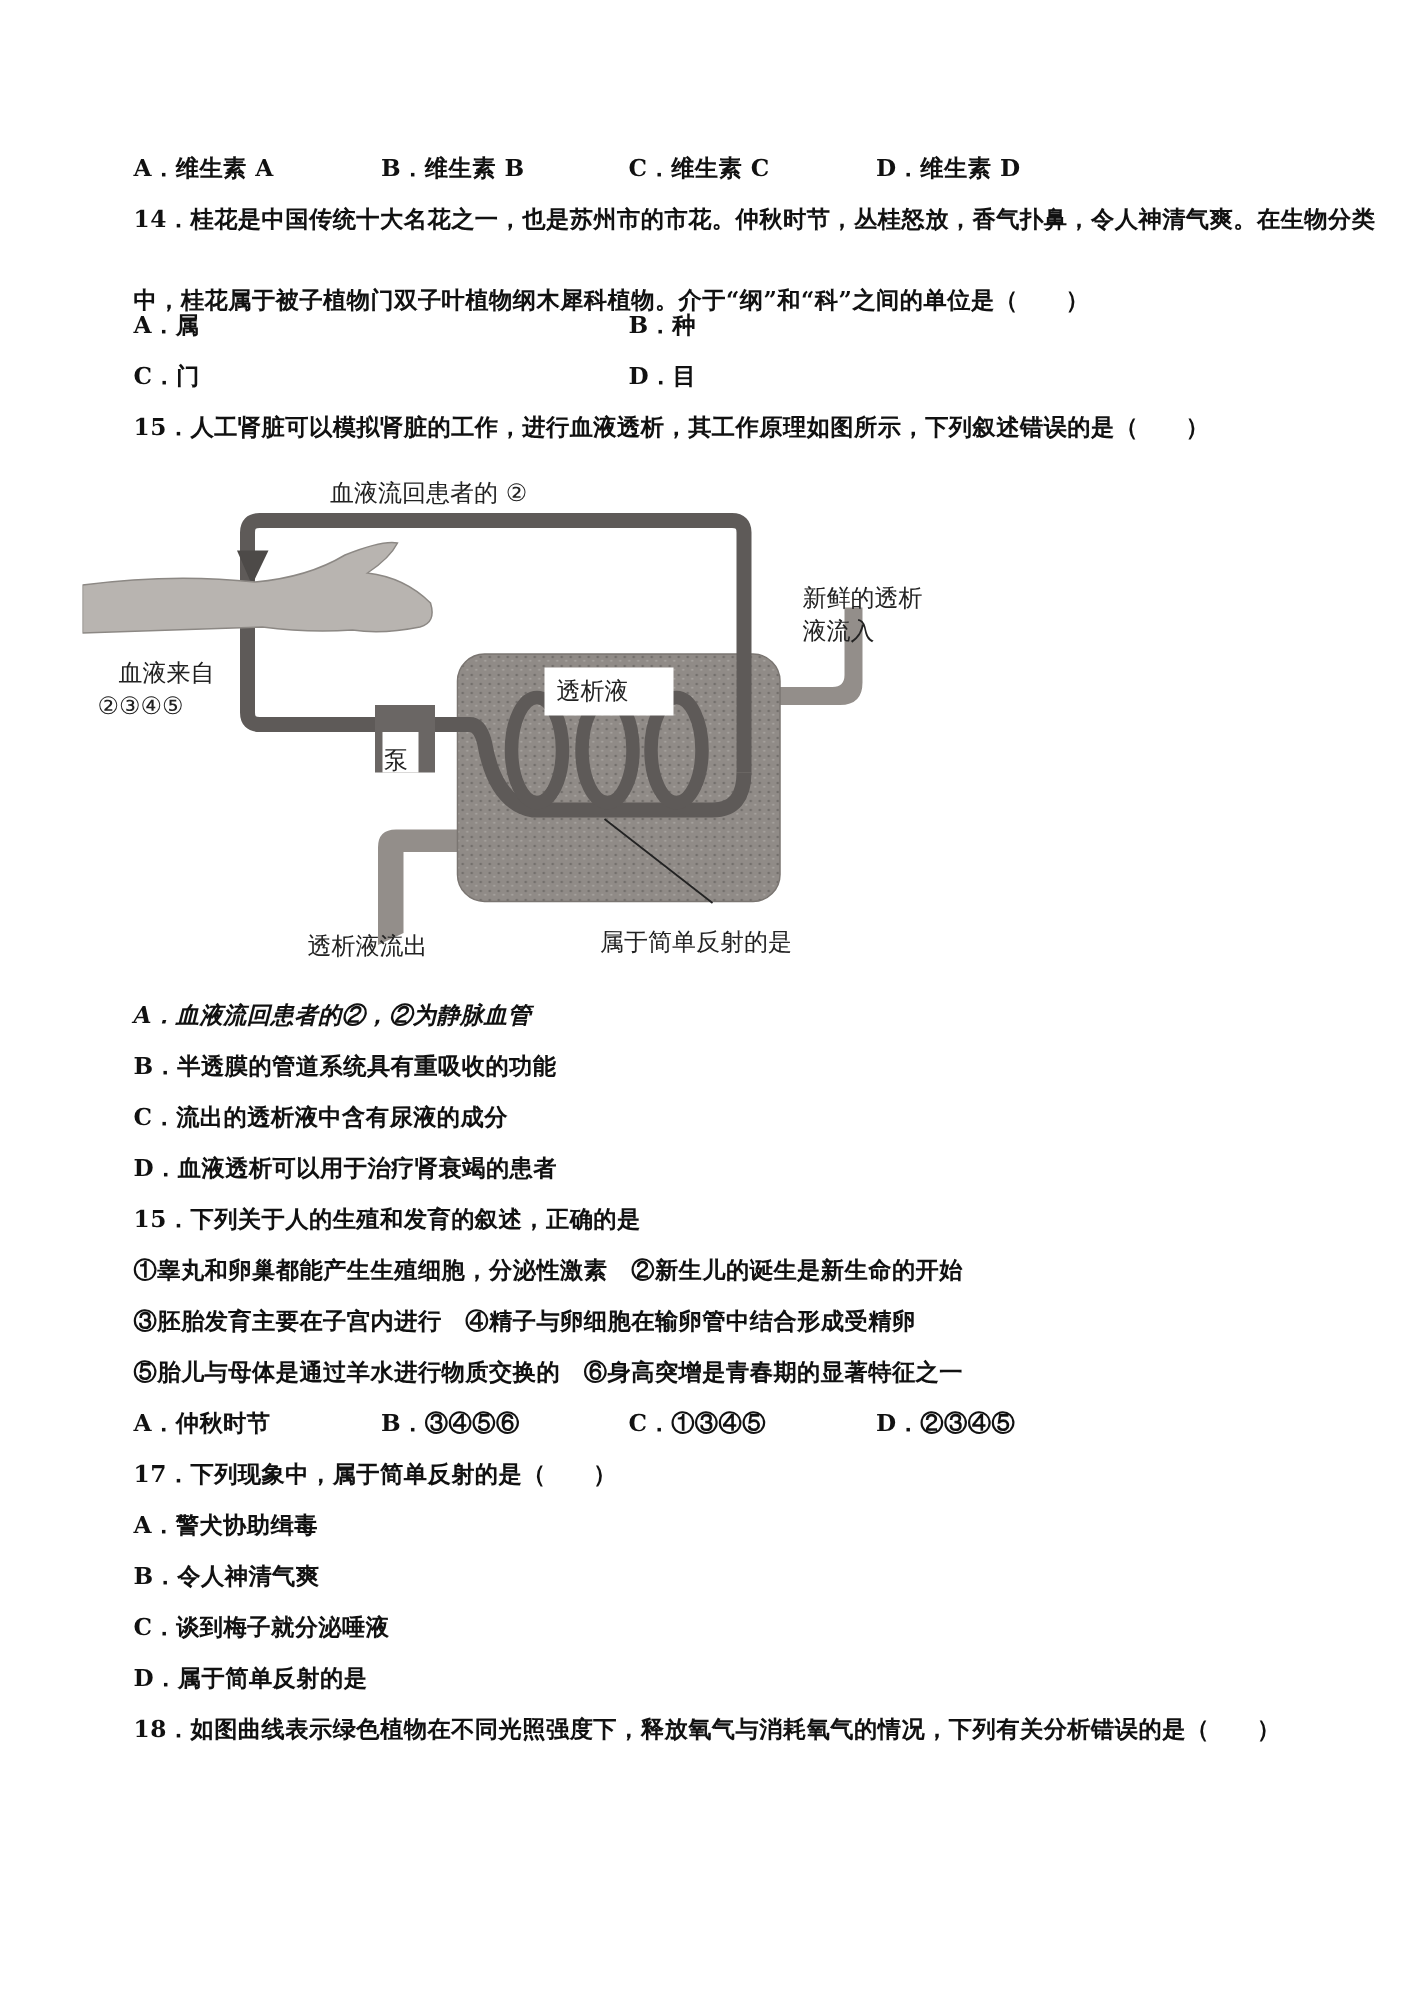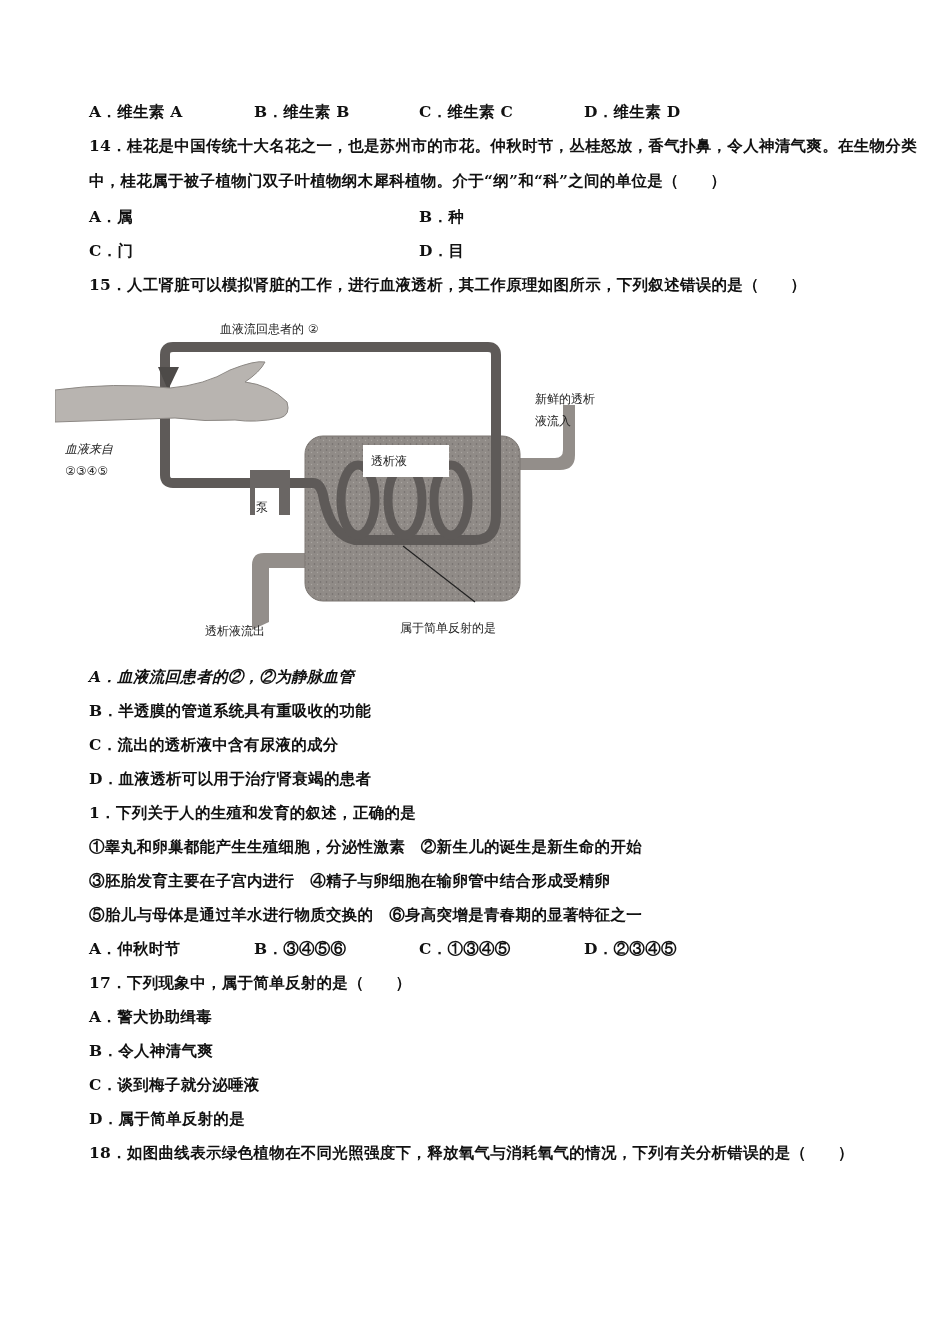--- a/index.html
+++ b/index.html
@@ -10,35 +10,35 @@
   }
   .line {
     position: absolute; left: 47px; font-size: 15.5px; line-height: 20px;
     white-space: nowrap; font-weight: bold; letter-spacing: 0.3px; margin-left: 42px;
   }
   .opt4 span { position: absolute; white-space: nowrap; }
   .diagram { position: absolute; left: 55px; top: 310px; width: 580px; height: 340px; }
   .diagram svg { width: 100%; height: 100%; }
   .dlabel {
     position: absolute; font-family: "DejaVu Sans", "Liberation Sans", sans-serif;
-    font-size: 12px; color: #222; white-space: nowrap; line-height: 22px;
+    font-size: 16px; color: #222; white-space: nowrap; line-height: 22px;
   }
 </style>
 </head>
 <body>
 
 <div class="line opt4" style="top:102px; left:47px; width:700px;">
   <span style="left:0"><b>A．</b><b>维生素 A</b></span>
   <span style="left:165px"><b>B．</b><b>维生素 B</b></span>
   <span style="left:330px"><b>C．</b><b>维生素 C</b></span>
   <span style="left:495px"><b>D．</b><b>维生素 D</b></span>
 </div>
 
 <div class="line" style="top:136px;">14．桂花是中国传统十大名花之一，也是苏州市的市花。仲秋时节，丛桂怒放，香气扑鼻，令人神清气爽。在生物分类</div>
-<div class="line" style="top:171px;">中，桂花属于被子植物门双子叶植物纲木犀科植物。介于“纲”和“科”之间的单位是（　　）</div>
+<div class="line" style="top:190px;">中，桂花属于被子植物门双子叶植物纲木犀科植物。介于“纲”和“科”之间的单位是（　　）</div>
 <div class="line opt4" style="top:207px; width:700px;">
   <span style="left:0"><b>A．</b><b>属</b></span>
   <span style="left:330px"><b>B．</b><b>种</b></span>
 </div>
 <div class="line opt4" style="top:241px; width:700px;">
   <span style="left:0"><b>C．</b><b>门</b></span>
   <span style="left:330px"><b>D．</b><b>目</b></span>
 </div>
 
 <div class="line" style="top:275px;">15．人工肾脏可以模拟肾脏的工作，进行血液透析，其工作原理如图所示，下列叙述错误的是（　　）</div>
@@ -71,36 +71,36 @@
     <rect x="195" y="160" width="40" height="45" fill="#6a6664"></rect>
     <rect x="200" y="178" width="24" height="27" fill="#ffffff"></rect>
 
     <path d="M0 80 Q60 72 115 78 Q150 75 175 60 Q200 50 210 52 Q205 62 190 72 Q215 75 232 92 Q236 105 225 108 Q200 113 180 110 Q150 112 120 108 L0 112 Z" fill="#b8b4b0" stroke="#8c8884" stroke-width="1"></path>
 
     <rect x="308" y="135" width="86" height="32" fill="#ffffff"></rect>
 
     <line x1="348" y1="236" x2="420" y2="292" stroke="#222" stroke-width="1.2"></line>
   </svg>
   <div class="dlabel" style="left:165px; top:8px;">血液流回患者的 ②</div>
-  <div class="dlabel" style="left:10px; top:128px;font-style:italic;">血液来自</div>
+  <div class="dlabel" style="left:24px; top:128px;">血液来自</div>
   <div class="dlabel" style="left:10px; top:150px;">②③④⑤</div>
   <div class="dlabel" style="left:480px; top:78px;">新鲜的透析</div>
   <div class="dlabel" style="left:480px; top:100px;">液流入</div>
   <div class="dlabel" style="left:316px; top:140px;">透析液</div>
   <div class="dlabel" style="left:201px; top:186px;">泵</div>
   <div class="dlabel" style="left:150px; top:310px;">透析液流出</div>
   <div class="dlabel" style="left:345px; top:307px;">属于简单反射的是</div>
 </div>
 
 <div class="line" style="top:667px;font-style:italic;"><span>A．</span><span>血液流回患者的②，②为静脉血管</span></div>
 <div class="line" style="top:701px;"><span>B．</span><span>半透膜的管道系统具有重吸收的功能</span></div>
 <div class="line" style="top:735px;"><span>C．</span><span>流出的透析液中含有尿液的成分</span></div>
 <div class="line" style="top:769px;"><span>D．</span><span>血液透析可以用于治疗肾衰竭的患者</span></div>
 
-<div class="line" style="top:803px;">1．下列关于人的生殖和发育的叙述，正确的是</div>
+<div class="line" style="top:803px;">15．下列关于人的生殖和发育的叙述，正确的是</div>
 <div class="line" style="top:837px;">①睾丸和卵巢都能产生生殖细胞，分泌性激素　②新生儿的诞生是新生命的开始</div>
 <div class="line" style="top:871px;">③胚胎发育主要在子宫内进行　④精子与卵细胞在输卵管中结合形成受精卵</div>
 <div class="line" style="top:905px;">⑤胎儿与母体是通过羊水进行物质交换的　⑥身高突增是青春期的显著特征之一</div>
 <div class="line opt4" style="top:939px; width:700px;">
   <span style="left:0"><b>A．</b><b>仲秋时节</b></span>
   <span style="left:165px"><b>B．</b><b>③④⑤⑥</b></span>
   <span style="left:330px"><b>C．</b><b>①③④⑤</b></span>
   <span style="left:495px"><b>D．</b><b>②③④⑤</b></span>
 </div>
 

